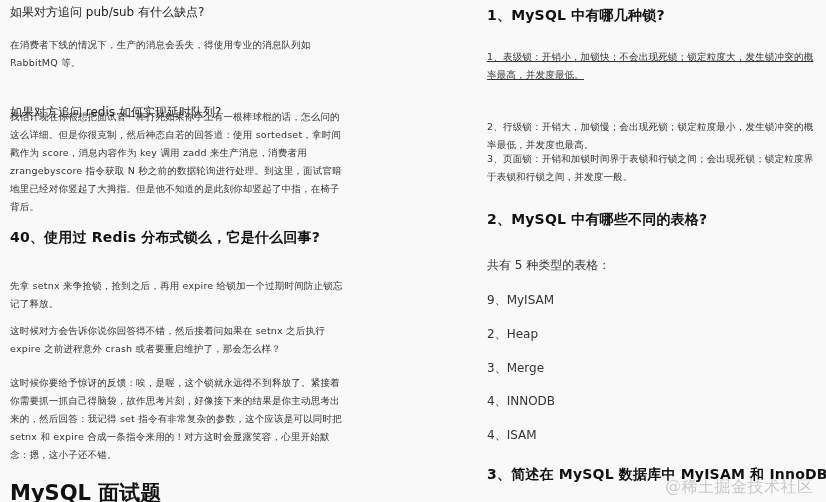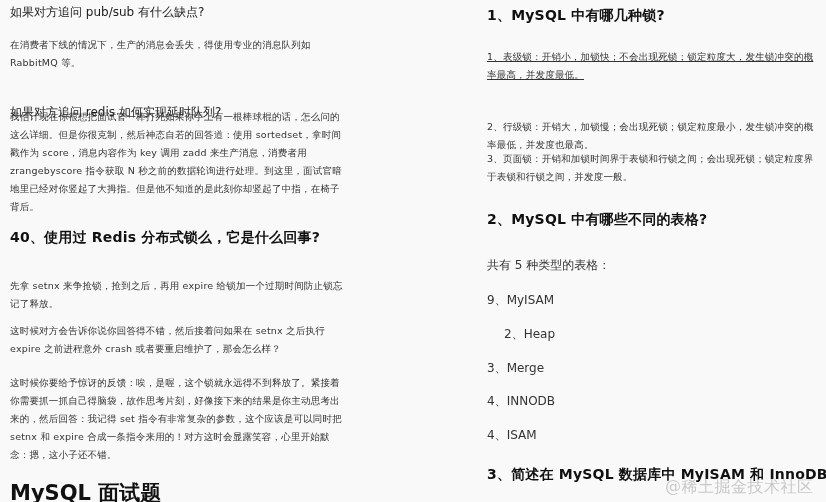--- a/index.html
+++ b/index.html
@@ -42,20 +42,20 @@
 </div>
 
 <div class="col right">
   <h2 class="abs h2" style="top:7px;">1、MySQL 中有哪几种锁?</h2>
   <p class="abs p" style="top:48px;width:330px;text-decoration:underline;">1、表级锁：开销小，加锁快；不会出现死锁；锁定粒度大，发生锁冲突的概率最高，并发度最低。</p>
   <p class="abs p" style="top:108px;width:330px;margin-top:10px;">2、行级锁：开销大，加锁慢；会出现死锁；锁定粒度最小，发生锁冲突的概率最低，并发度也最高。</p>
   <p class="abs p" style="top:150px;width:330px;">3、页面锁：开销和加锁时间界于表锁和行锁之间；会出现死锁；锁定粒度界于表锁和行锁之间，并发度一般。</p>
   <h2 class="abs h2" style="top:211px;">2、MySQL 中有哪些不同的表格?</h2>
   <p class="abs li" style="top:257px;">共有 5 种类型的表格：</p>
   <p class="abs li" style="top:292px;">9、MyISAM</p>
-  <p class="abs li" style="top:326px;margin-left:17px;">2、Heap</p>
+  <p class="abs li" style="top:326px;">2、Heap</p>
   <p class="abs li" style="top:360px;">3、Merge</p>
   <p class="abs li" style="top:393px;">4、INNODB</p>
   <p class="abs li" style="top:427px;">4、ISAM</p>
   <h2 class="abs h2" style="top:466px;white-space:nowrap;font-size:14px;">3、简述在 MySQL 数据库中 MyISAM 和 InnoDB 的区别</h2>
 </div>
 
 <div class="watermark">@稀土掘金技术社区</div>
 
 </body></html>

